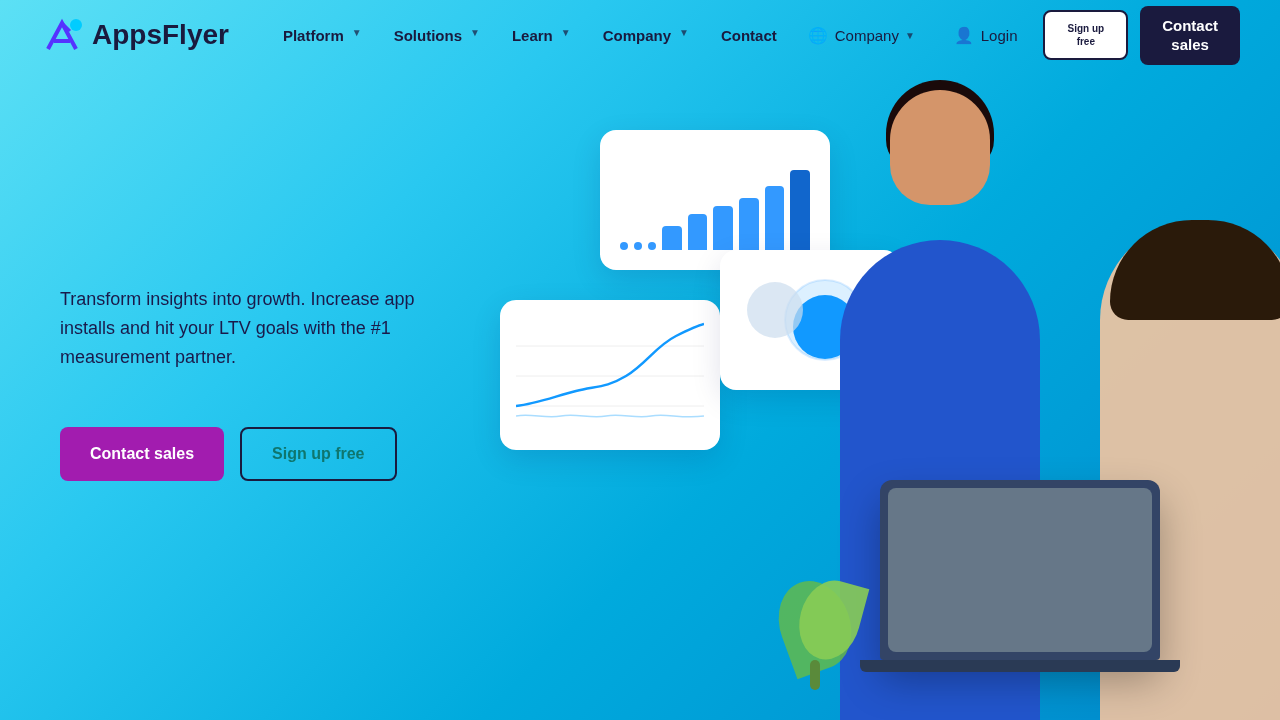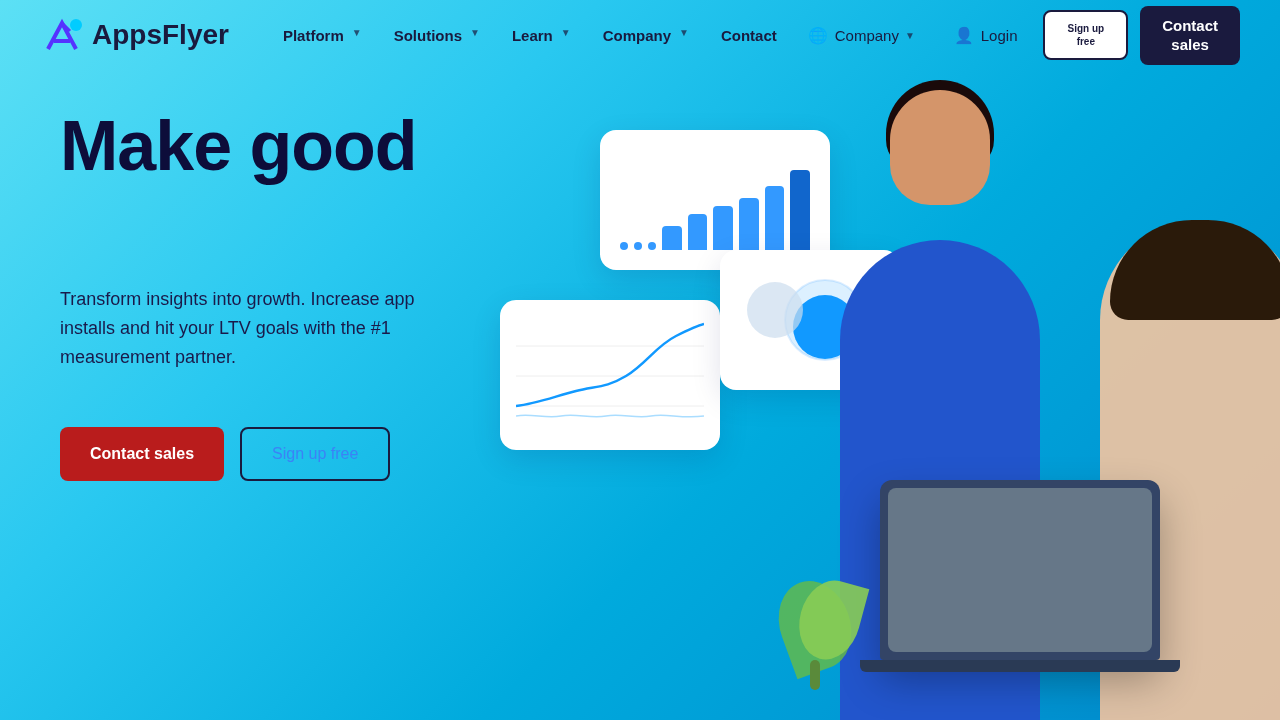--- a/index.html
+++ b/index.html
@@ -146,37 +146,37 @@
       font-weight: 400;
     }
 
     .hero-buttons {
       display: flex;
       gap: 16px;
     }
 
     .btn-contact {
       padding: 16px 30px;
-      background: #b91c1c;
+      background: #a21caf;
       color: white;
       border: none;
       border-radius: 8px;
       font-size: 16px;
       font-weight: 600;
       cursor: pointer;
     }
 
     .btn-signup {
       padding: 16px 30px;
       background: transparent;
-      color: #3b82f6;
+      color: #0f766e;
       border: 2px solid #1a1a3e;
       border-radius: 8px;
       font-size: 16px;
-      font-weight: 400;
+      font-weight: 700;
       cursor: pointer;
     }
 
     
     .hero-visual {
       position: absolute;
       right: 0;
       top: 0;
       width: 780px;
       height: 100%;
@@ -425,21 +425,21 @@
       <span>Contact</span><br>
       <span>sales</span>
     </button>
   </div>
 </nav>
 
 <section class="hero">
 
   <div class="hero-text">
     <h1 class="hero-title">
-      <span>Make good</span><br>
+      <br>
       <br>
     </h1>
     <p class="hero-subtitle">Transform insights into growth. Increase app installs and hit your LTV goals with the #1 measurement partner.</p>
     <div class="hero-buttons">
       <button class="btn-contact">Contact sales</button>
       <button class="btn-signup">Sign up free</button>
     </div>
   </div>
 
   <div class="hero-visual">

